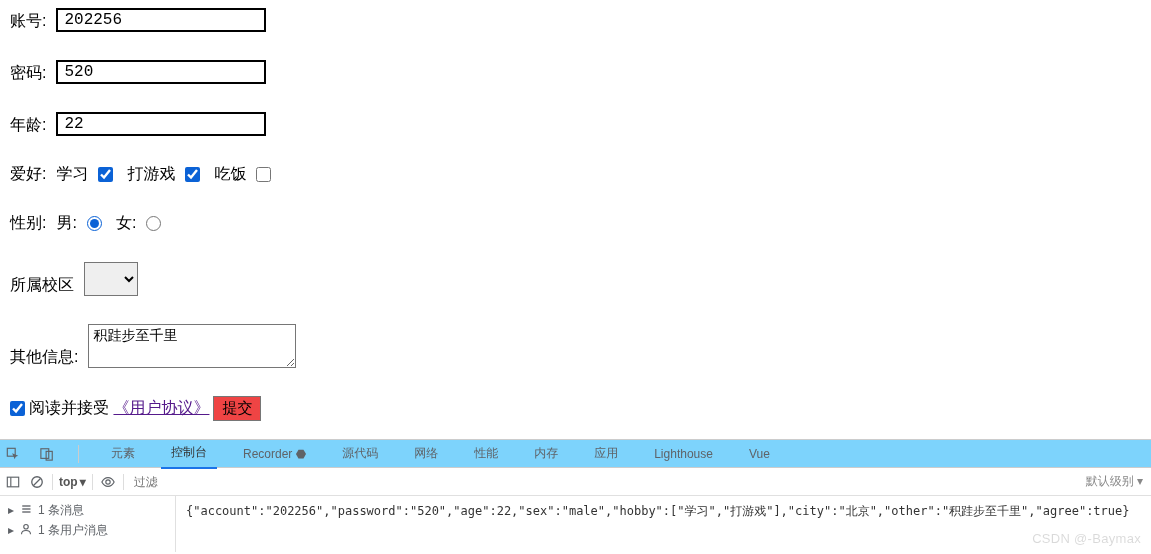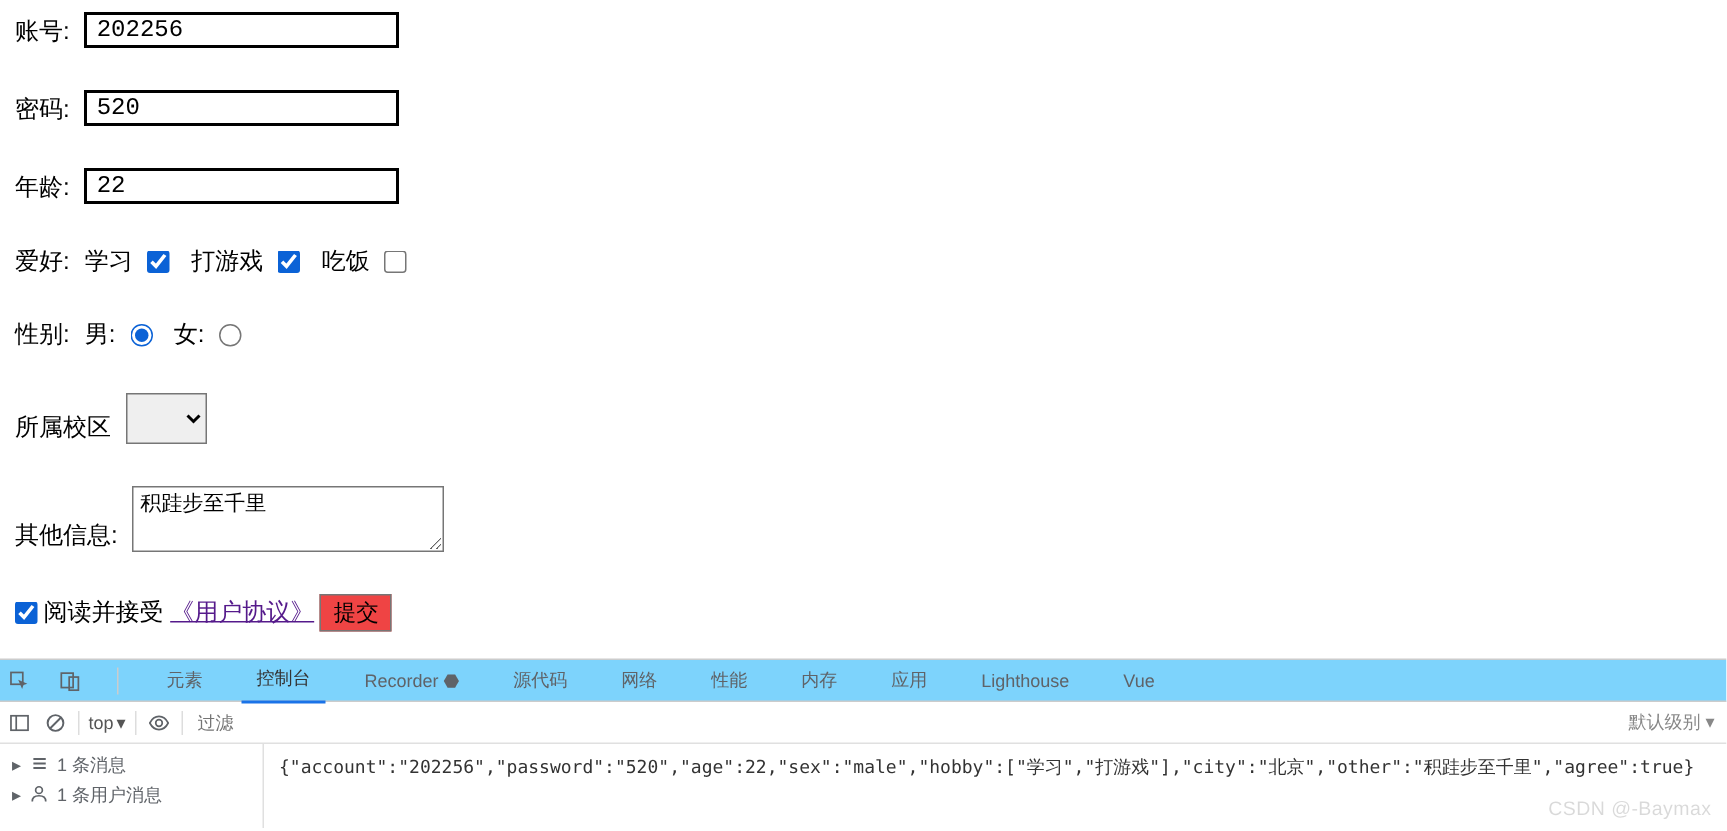--- a/index.html
+++ b/index.html
@@ -21,21 +21,21 @@
     .devtools { border-top: 1px solid #ccc; background: #fff; font-size: 12px; color: #555; font-family: "Segoe UI", Arial, sans-serif; }
     .dt-tabs { display: flex; align-items: center; height: 28px; border-bottom: 1px solid #ccc; padding: 0 4px; gap: 16px; background: #7dd3fc; }
     .dt-icon { width: 18px; height: 18px; display: inline-flex; align-items: center; justify-content: center; color: #5f6368; }
     .dt-icon svg { width: 14px; height: 14px; }
     .dt-sep { width: 1px; height: 18px; background: #ccc; margin: 0 6px; }
     .dt-tab { padding: 6px 10px; cursor: pointer; color: #5f6368; }
     .dt-tab.active { color: #333; border-bottom: 2px solid #1a73e8; font-weight: 400; }
     .dt-toolbar { display: flex; align-items: center; height: 28px; border-bottom: 1px solid #e0e0e0; padding: 0 4px; gap: 6px; }
     .dt-filter { flex: 1; border: none; height: 20px; font-size: 12px; outline: none; padding: 0 4px; color: #999; }
     .dt-right { color: #888; margin-right: 4px; white-space: nowrap; }
-    .dt-dropdown-btn { display: inline-flex; align-items: center; gap: 2px; color: #555; cursor: pointer; }
+    .dt-dropdown-btn { display: inline-flex; align-items: center; gap: 2px; color: #555; cursor: pointer; font-weight: bold; }
     .dt-body { display: flex; min-height: 56px; }
     .dt-side { width: 176px; border-right: 1px solid #e0e0e0; padding: 4px 8px; font-size: 12px; color: #5f6368; }
     .dt-side-row { display: flex; align-items: center; gap: 6px; height: 20px; cursor: pointer; }
     .dt-msg { flex: 1; padding: 6px 10px; font-family: Consolas, Menlo, monospace; font-size: 12px; color: #333; line-height: 1.6; word-break: break-all; position: relative; }
     .watermark { position: absolute; right: 10px; bottom: 2px; color: rgba(0,0,0,0.15); font-size: 13px; font-family: Arial, sans-serif; letter-spacing: 0.3px; }
     .pin { font-family: Arial, sans-serif; }
     .dt-toolbar-sep { width: 1px; height: 16px; background: #ddd; }
   </style>
 </head>
 <body>

